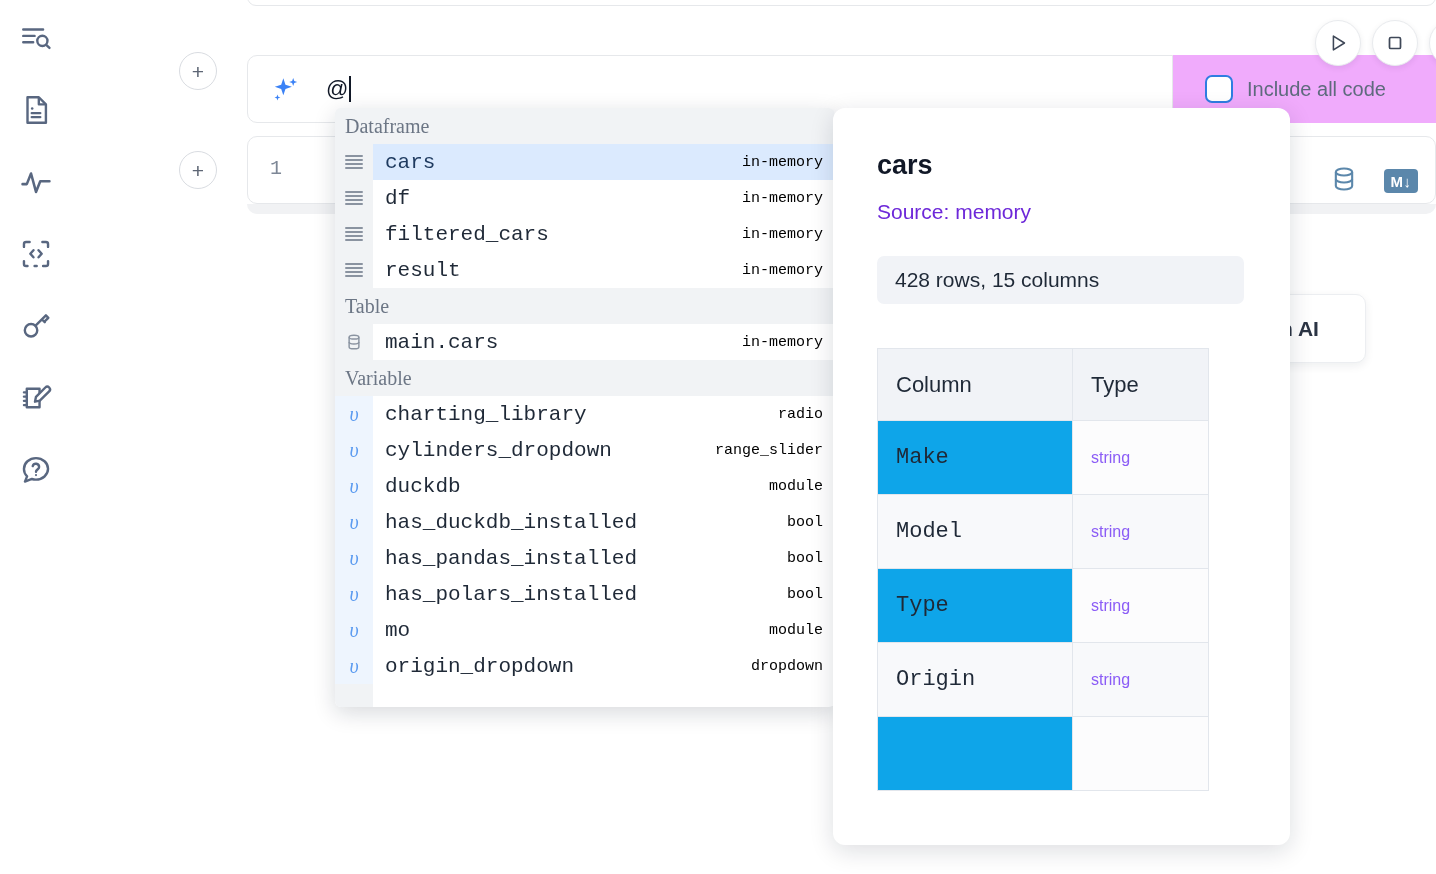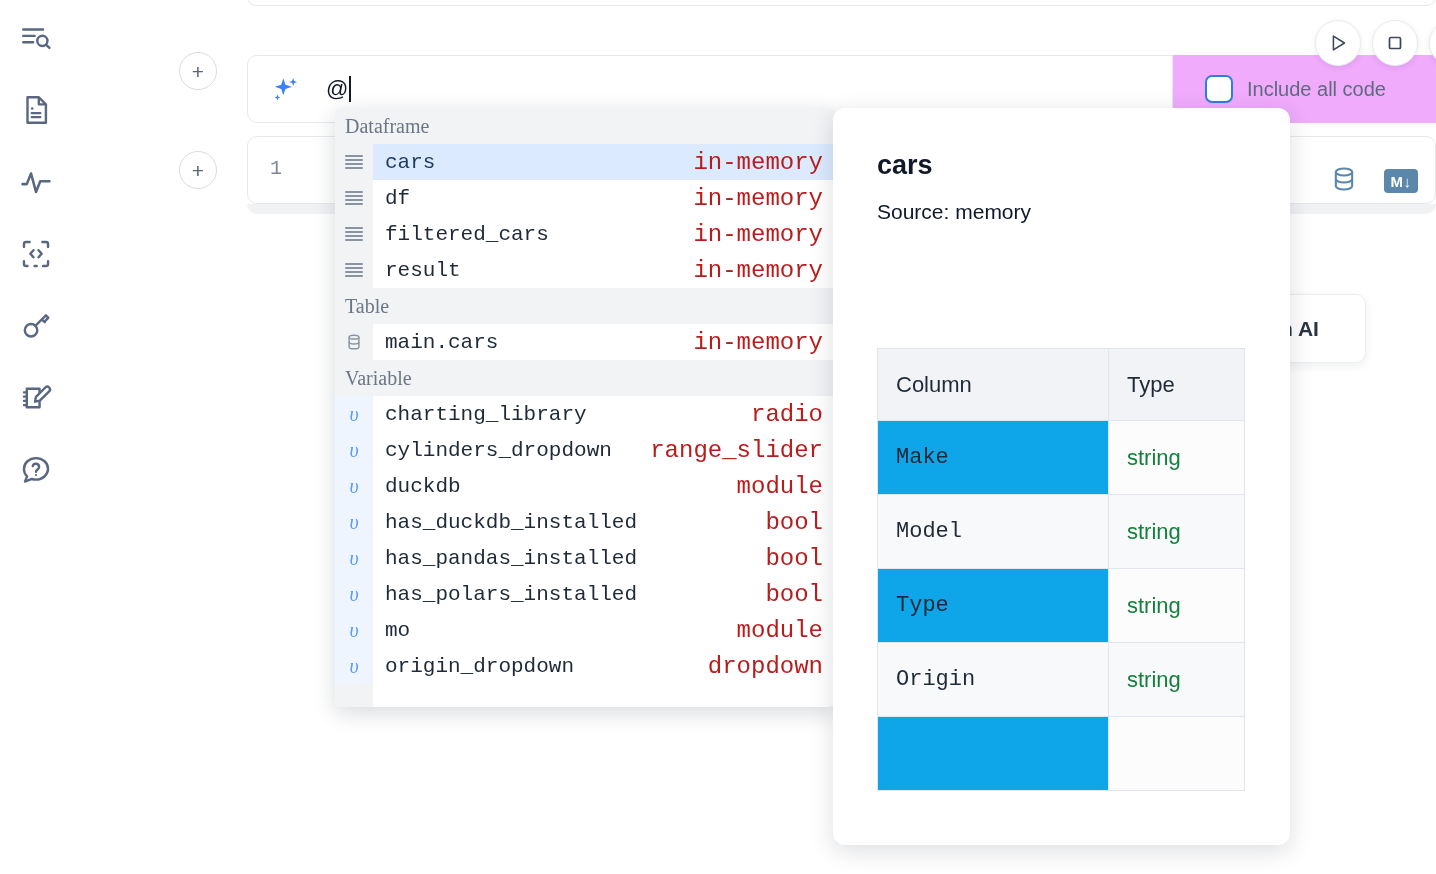--- a/index.html
+++ b/index.html
@@ -111,44 +111,44 @@
   .ac-item.sel { background: #dbeafe; }
   .ac-item .ic {
     width: 38px; flex: none; display: flex; align-items: center; justify-content: center;
     color: #8a93a0; background: #f1f3f5; height: 100%;
   }
   .ac-item.var .ic { color: #5b9bf0; background: #eef5fe; font-style: italic;
                      font-size: 20px; font-family: "Liberation Serif", serif; }
   .ac-item .nm { padding-left: 12px; font-size: 21px; color: #1f2937; white-space: nowrap; }
   .ac-item.sel .nm { color: #1e3a5f; }
   .ac-item .ty {
-    margin-left: auto; padding-right: 12px; font-size: 24px; color: #b91c1c; white-space: nowrap;
+    margin-left: auto; padding-right: 12px; font-size: 15px; color: #000000; white-space: nowrap;
   }
 
   
   .info {
     position: absolute; left: 833px; top: 108px; width: 457px; height: 737px;
     background: #fff; border-radius: 12px; box-shadow: 0 6px 24px rgba(15,23,42,.14);
     overflow: hidden;
   }
   .info-title { position: absolute; left: 44px; top: 42px; font-size: 27px; font-weight: 700; color: #111827; }
-  .info-src { position: absolute; left: 44px; top: 92px; font-size: 21px; color: #0f172a; }
+  .info-src { position: absolute; left: 44px; top: 92px; font-size: 21px; color: #6d28d9; }
   .info-pill {
     position: absolute; left: 44px; top: 148px; width: 367px; height: 48px;
     background: #f1f3f7; border-radius: 7px; display: flex; align-items: center; padding-left: 18px;
     font-size: 21px; color: #1f2937;
   }
-  .tbl { position: absolute; left: 44px; top: 240px; width: 368px; border-collapse: collapse; }
+  .tbl { position: absolute; left: 44px; top: 240px; width: 332px; border-collapse: collapse; }
   .tbl th, .tbl td { border: 1px solid #e2e6ec; text-align: left; }
   .tbl th { background: #f1f3f7; height: 72px; padding-left: 18px; font-size: 22px;
             font-weight: 400; color: #1f2937; }
   .tbl th.c2, .tbl td.c2 { width: 136px; }
   .tbl td.col { height: 74px; padding-left: 18px; font-size: 22px; color: #1f2937;
                 font-family: "Liberation Mono", monospace; background: #0ea5e9; }
-  .tbl td.ty { padding-left: 18px; font-size: 22px; color: #15803d; background: #fcfcfd; }
+  .tbl td.ty { padding-left: 18px; font-size: 16px; color: #8b5cf6; background: #fcfcfd; }
   .tbl tr.alt td { background: #f8f9fb; }
 </style>
 </head>
 <body>
 
 <div id="root">
 
   <div class="rail">
 
     <div class="rail-btn" style="top:16px">
@@ -351,20 +351,21 @@
           <span class="ic">υ</span>
           <span class="nm">origin_dropdown</span>
           <span class="ty">dropdown</span>
         </div>
       </div>
   </div>
 
   <div class="info">
     <div class="info-title">cars</div>
     <div class="info-src">Source: memory</div>
+    <div class="info-pill">428 rows, 15 columns</div>
     <table class="tbl">
       <thead>
         <tr>
           <th>Column</th>
           <th class="c2">Type</th>
         </tr>
       </thead>
       <tbody id="schema-body">
           <tr>
             <td class="col">Make</td>

